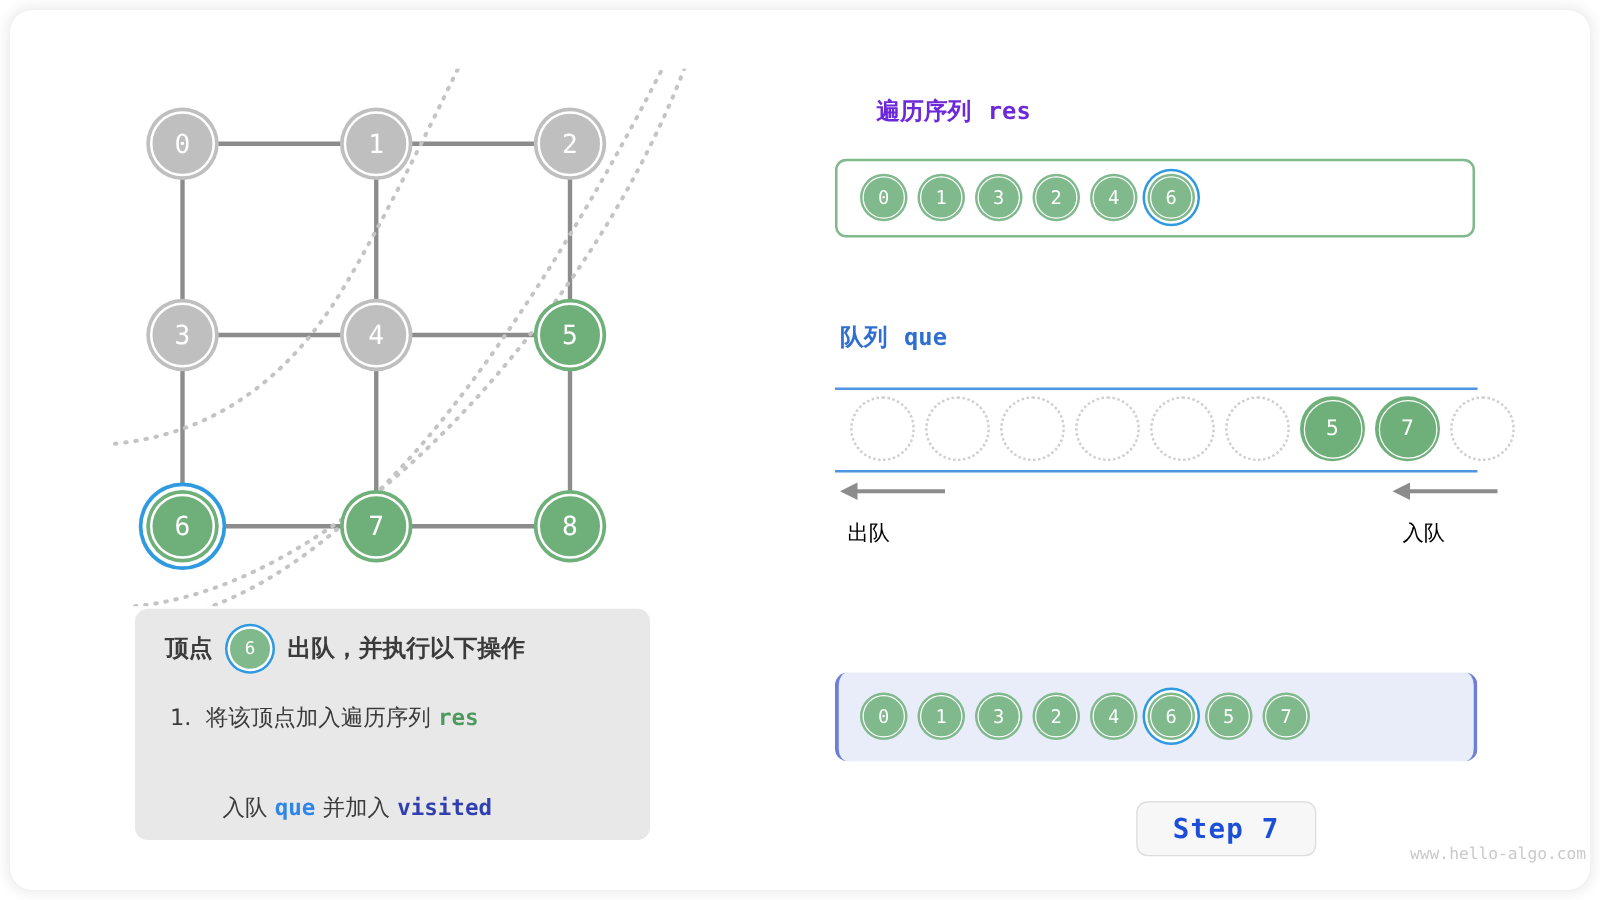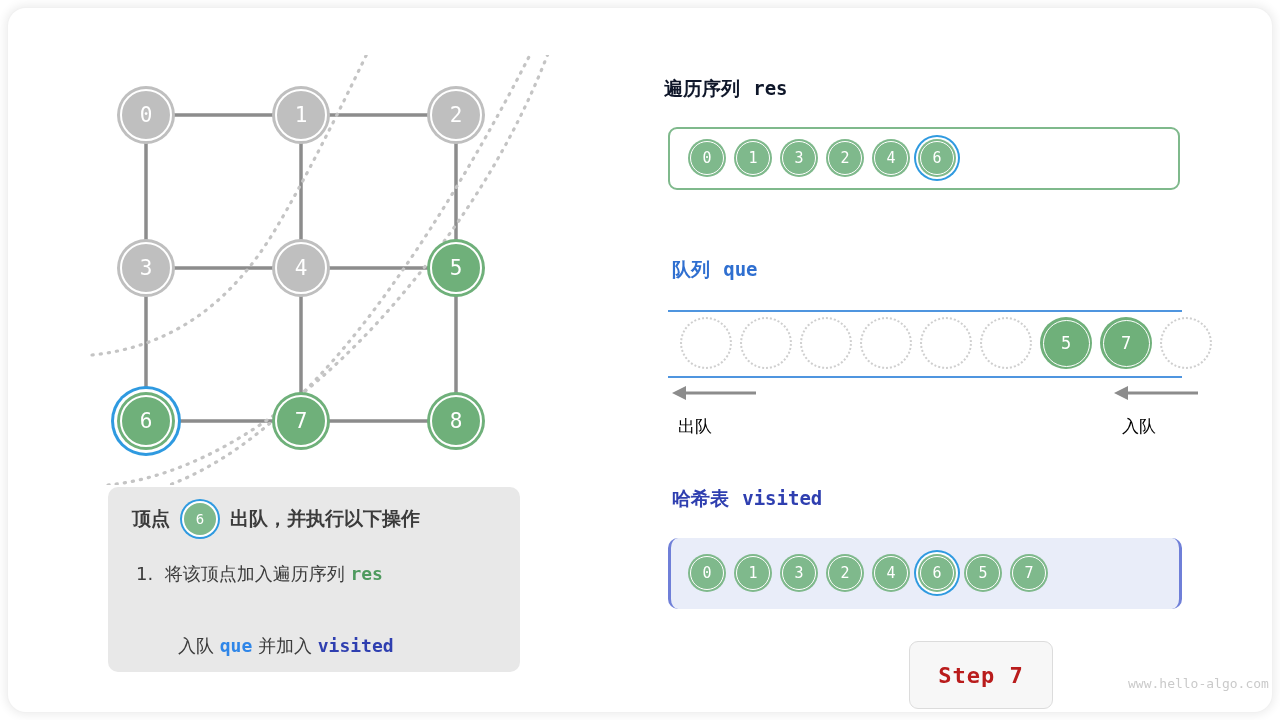--- a/index.html
+++ b/index.html
@@ -73,21 +73,21 @@
     font-weight: bold;
     font-size: 19px;
     white-space: nowrap;
   }
   .panel-title .mono {
     font-family: "DejaVu Sans Mono", "Liberation Mono", monospace;
     font-size: 19px;
   }
 
   
-  #res-title { left: 664px; top: 76px; color: #0f172a; }
+  #res-title { left: 701px; top: 76px; color: #6d28d9; }
   #res-box {
     position: absolute;
     left: 668px; top: 127px;
     width: 512px; height: 63px;
     border: 2px solid #7fb98c;
     border-radius: 9px;
     background: #ffffff;
     box-sizing: border-box;
   }
   .chip-row {
@@ -233,29 +233,29 @@
   .code-blue  { color: #2f86e8; }
   .code-indigo{ color: #2f3fb0; }
   #info-l1 { left: 136px; top: 562px; text-align: center; }
   #info-l2 { left: 136px; top: 598px; }
   #info-l3 { left: 178px; top: 634px; }
 
   
   #step-badge {
     position: absolute;
     left: 909px; top: 641px;
-    width: 144px; height: 68px;
+    width: 144px; height: 44px;
     background: #f7f7f7;
     border: 1.5px solid #dcdcdc;
     border-radius: 9px;
     display: flex; align-items: center; justify-content: center;
     font-family: "DejaVu Sans Mono", "Liberation Mono", monospace;
     font-size: 22px;
     font-weight: bold;
-    color: #b91c1c;
+    color: #1d4ed8;
     box-sizing: border-box;
     letter-spacing: 1px;
   }
   #watermark {
     position: absolute;
     left: 1128px; top: 676px;
     font-family: "DejaVu Sans Mono", "Liberation Mono", monospace;
     font-size: 13px;
     color: #cacaca;
     white-space: nowrap;
@@ -390,24 +390,20 @@
     <polygon points="4,11 18,4 18,18" fill="#8c8c8c"></polygon>
   </svg>
   <div class="q-label" id="deq-label">出队</div>
 
   <svg class="q-arrow" style="left:1110px; top:382px;" width="90" height="22">
     <line x1="88" y1="11" x2="16" y2="11" stroke="#8c8c8c" stroke-width="3.2"></line>
     <polygon points="4,11 18,4 18,18" fill="#8c8c8c"></polygon>
   </svg>
   <div class="q-label" id="enq-label">入队</div>
 
-  <div class="panel-title" id="vis-title">
-    <span>哈希表</span>&nbsp;
-    <span class="mono">visited</span>
-  </div>
   <div id="vis-box"></div>
   <div class="chip-row" id="vis-chips" style="left:688px; top:554px;">
       <div class="chip">
         <span class="ring"></span>
         <span class="num">0</span>
       </div>
       <div class="chip">
         <span class="ring"></span>
         <span class="num">1</span>
       </div>

